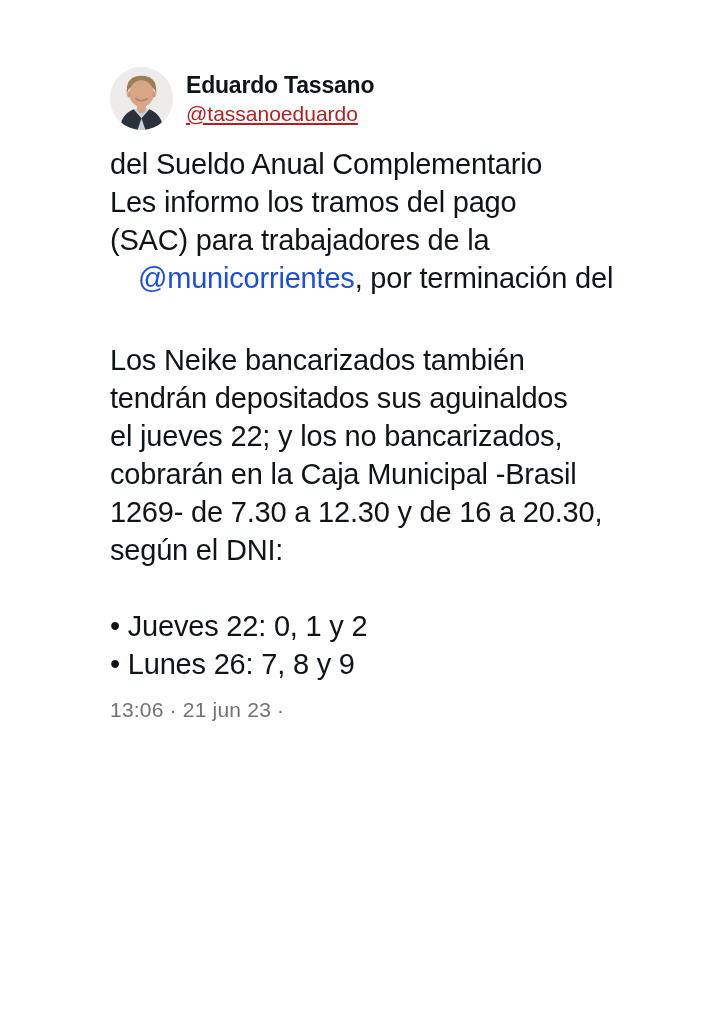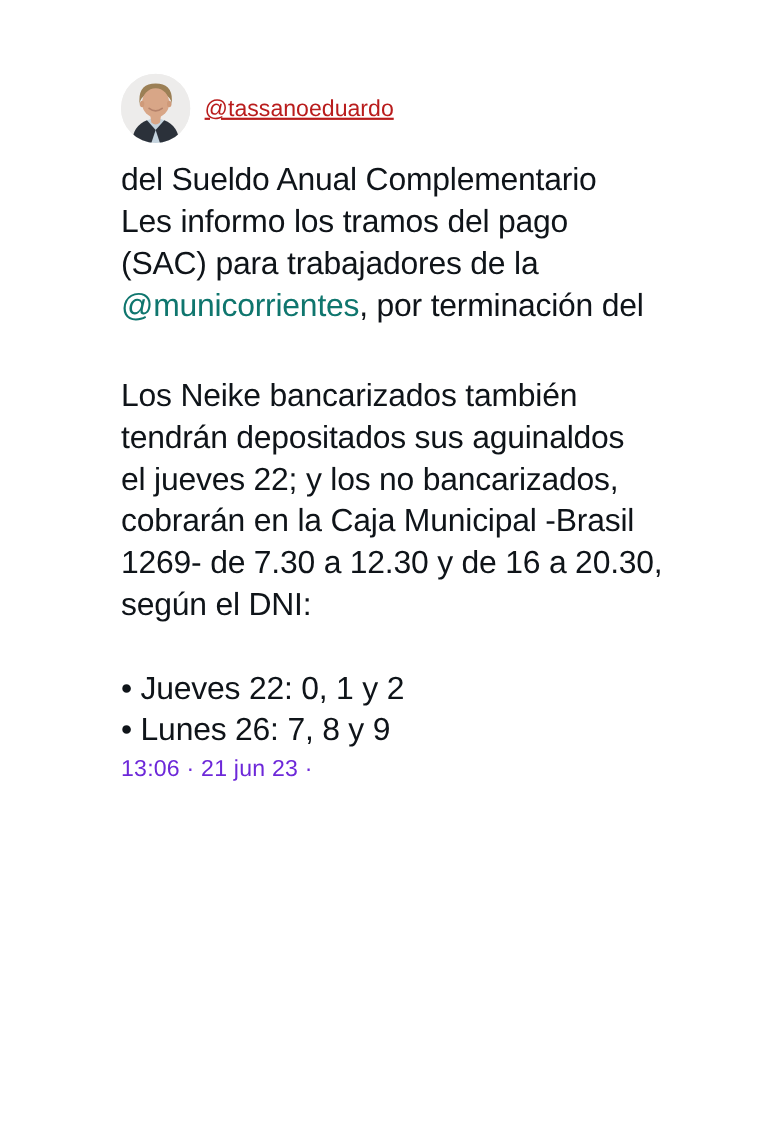--- a/index.html
+++ b/index.html
@@ -54,29 +54,30 @@
     font-size: 29px;
     line-height: 38px;
     letter-spacing: -0.2px;
     color: #0f1419;
   }
   .tweet-body .para { margin-top: 38px; }
   .tweet-body .para:first-child { margin-top: 0; }
   .tweet-body .para.gap-lg { margin-top: 44px; }
   .tline { white-space: nowrap; }
   .mention {
-    color: #0f766e;
+    color: #1d4ed8;
     text-decoration: none;
     cursor: pointer;
+    margin-left: 28px;
   }
   .timestamp {
-    margin-top: 2px;
+    margin-top: 13px;
     font-size: 21px;
     line-height: 27px;
-    color: #6d28d9;
+    color: #737373;
     letter-spacing: 0.2px;
   }
 </style>
 </head>
 <body>
 
 <div class="tweet">
 
   <div class="tweet-header">
     <div class="avatar">
@@ -95,20 +96,21 @@
         <path d="M22 44 L32 40 L42 44 L42 64 L22 64 Z" fill="#c4d3de"></path>
 
         <path d="M10 64 Q11 48 24 43 L32 52 L28 64 Z" fill="#2b313a"></path>
 
         <path d="M54 64 Q53 48 40 43 L32 52 L36 64 Z" fill="#2b313a"></path>
 
         <path d="M27 38 L37 38 L36 45 Q32 49 28 45 Z" fill="#d8a687"></path>
       </svg>
     </div>
     <div class="author-block">
+      <div class="author-name">Eduardo Tassano</div>
       <div class="author-handle">@tassanoeduardo</div>
     </div>
   </div>
 
   <div class="tweet-body">
 
     <div class="para">
       <div class="tline">del Sueldo Anual Complementario</div>
       <div class="tline">Les informo los tramos del pago</div>
       <div class="tline">(SAC) para trabajadores de la</div>

